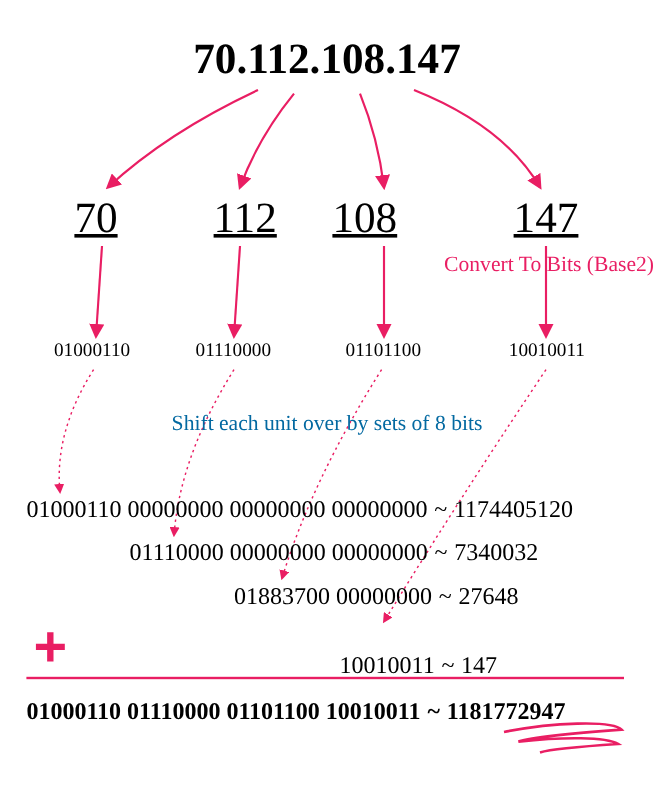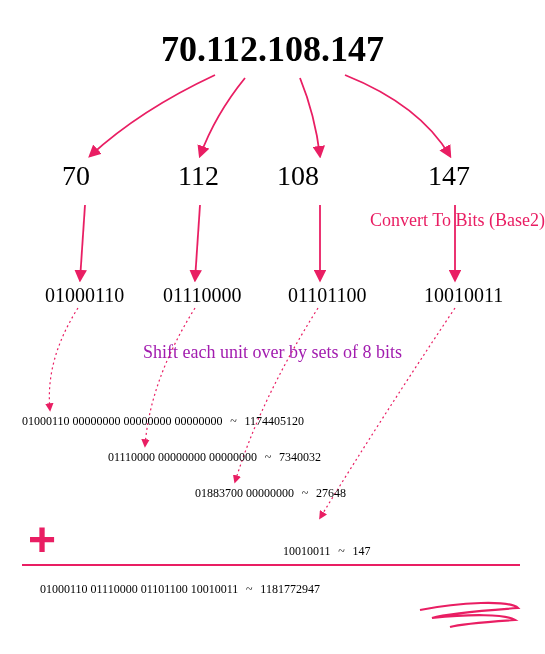--- a/index.html
+++ b/index.html
@@ -16,48 +16,49 @@
       position: absolute;
       top: 28px;
       left: 0; right: 0;
       text-align: center;
       font-size: 36px;
       font-weight: 700;
     }
     .octet {
       position: absolute;
       top: 160px;
-      font-size: 28px;
+      font-size: 36px;
       text-align: center;
+      text-decoration: underline;
     }
     .lbl-convert {
       position: absolute;
       top: 210px;
       left: 0; right: 0;
       text-align: right;
       font-size: 18px;
       color: #e91e63;
     }
     .bin {
       position: absolute;
       top: 284px;
-      font-size: 20px;
+      font-size: 16px;
       font-family: 'Comic Sans MS', cursive;
     }
     .lbl-shift {
       position: absolute;
       top: 342px;
       left: 0; right: 0;
       text-align: center;
       font-size: 18px;
-      color: #a21caf;
+      color: #0369a1;
     }
     .row {
       position: absolute;
-      font-size: 12px;
+      font-size: 20px;
       font-family: 'Comic Sans MS', cursive;
       white-space: nowrap;
     }
     #r1 { top: 414px; left: 22px; }
     #r2 { top: 450px; left: 108px; }
     #r3 { top: 486px; left: 195px; }
     #r4 { top: 544px; left: 283px; }
     .sep { display: inline-block; width: 22px; text-align: center; }
     .plus {
       position: absolute;
@@ -69,21 +70,21 @@
       font-family: Arial, sans-serif;
     }
     .sumline {
       position: absolute;
       top: 564px;
       left: 22px;
       width: 498px;
       height: 2px;
       background: #e91e63;
     }
-    #sum { top: 582px; left: 40px; }
+    #sum { top: 582px; left: 22px; font-weight: bold; }
     svg.layer { position: absolute; top: 0; left: 0; pointer-events: none; }
   </style>
 </head>
 <body>
 
 <div class="title">70.112.108.147</div>
 
 <svg class="layer" width="545" height="654">
   <defs>
     <marker id="ah" viewBox="0 0 10 10" refX="8" refY="5" markerWidth="7" markerHeight="7" orient="auto-start-reverse">

